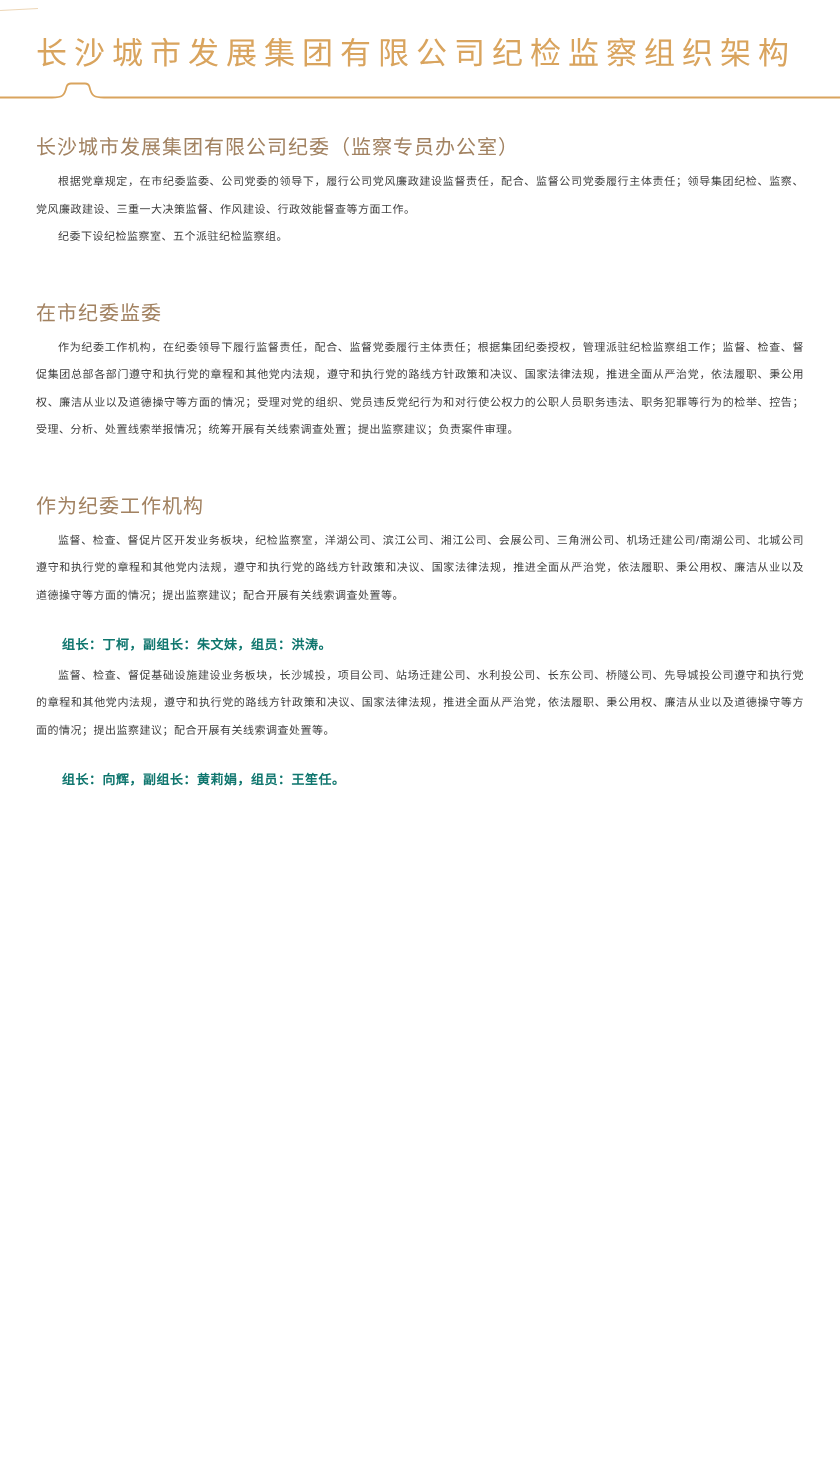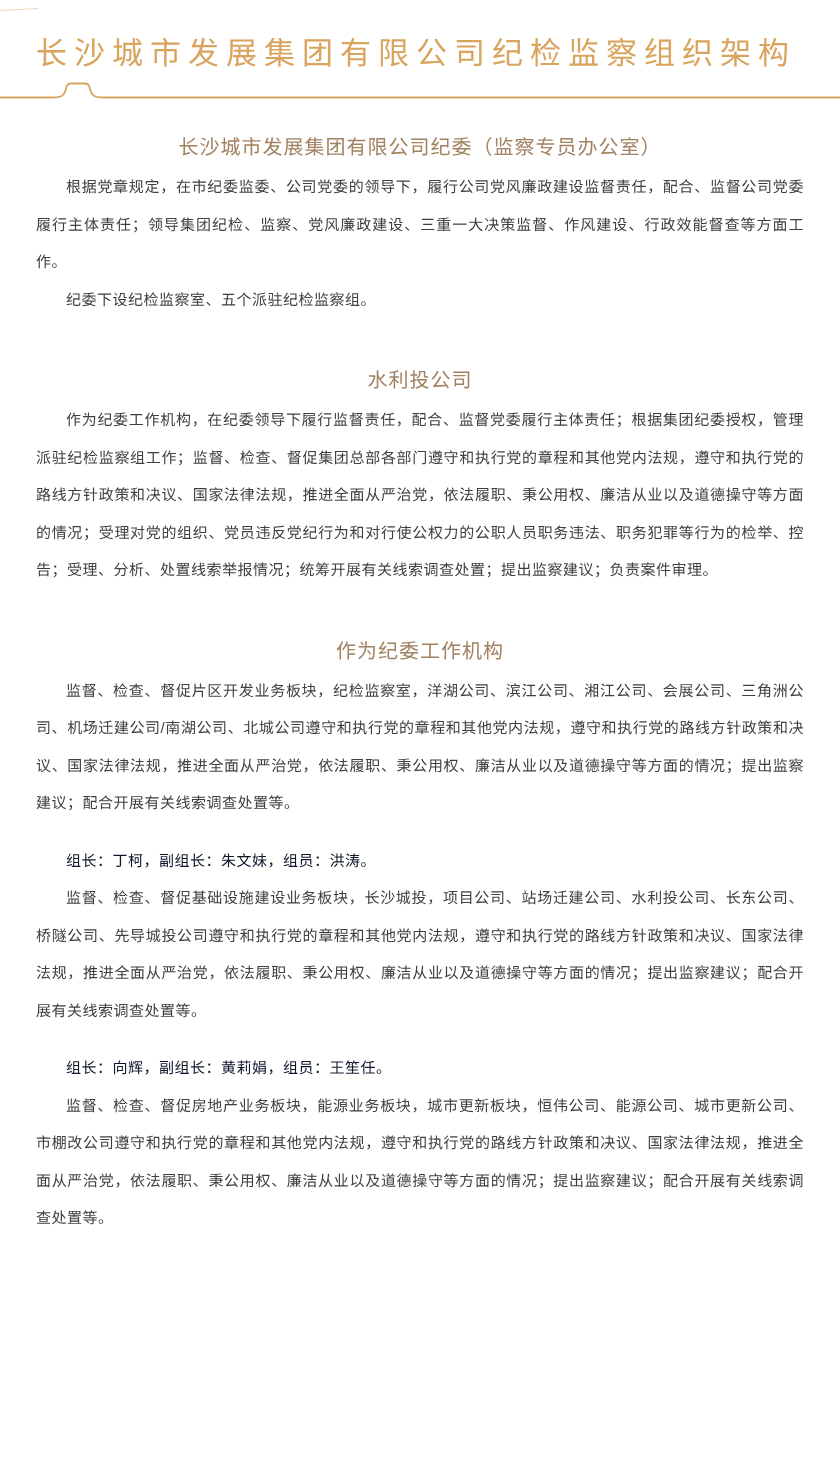--- a/index.html
+++ b/index.html
@@ -38,40 +38,40 @@
     z-index: 2;
     margin: 0 36px;
     padding-bottom: 40px;
   }
   .section-heading {
     margin: 46px 0 8px 0;
     font-weight: 400;
     font-size: 20px;
     letter-spacing: 1px;
     color: #a28261;
-    text-align: center;
   }
   .section:first-child .section-heading { margin-top: 30px; }
   .section-paragraph {
     margin: 0;
-    font-size: 15px;
+    font-size: 11px;
     line-height: 2.5;
     letter-spacing: 0.5px;
     color: #3f3f3f;
     text-align: justify;
     text-justify: inter-character;
     text-indent: 2em;
   }
   .section-leaders {
     margin: 20px 0 0 0;
-    font-size: 15px;
+    font-size: 13px;
     line-height: 2.5;
     letter-spacing: 0.5px;
-    color: #0f172a;
+    color: #0f766e;
     text-indent: 2em;
+    font-weight: bold;
   }
 </style>
 </head>
 <body>
 
 <div class="page">
 
   <div class="corner-line"></div>
 
   <header class="page-header">
@@ -81,30 +81,29 @@
     </svg>
   </header>
 
   <main class="content">
       <section class="section">
         <h2 class="section-heading">长沙城市发展集团有限公司纪委（监察专员办公室）</h2>
         <p class="section-paragraph">根据党章规定，在市纪委监委、公司党委的领导下，履行公司党风廉政建设监督责任，配合、监督公司党委履行主体责任；领导集团纪检、监察、党风廉政建设、三重一大决策监督、作风建设、行政效能督查等方面工作。</p>
         <p class="section-paragraph">纪委下设纪检监察室、五个派驻纪检监察组。</p>
       </section>
       <section class="section">
-        <h2 class="section-heading">水利投公司</h2>
+        <h2 class="section-heading">在市纪委监委</h2>
         <p class="section-paragraph">作为纪委工作机构，在纪委领导下履行监督责任，配合、监督党委履行主体责任；根据集团纪委授权，管理派驻纪检监察组工作；监督、检查、督促集团总部各部门遵守和执行党的章程和其他党内法规，遵守和执行党的路线方针政策和决议、国家法律法规，推进全面从严治党，依法履职、秉公用权、廉洁从业以及道德操守等方面的情况；受理对党的组织、党员违反党纪行为和对行使公权力的公职人员职务违法、职务犯罪等行为的检举、控告；受理、分析、处置线索举报情况；统筹开展有关线索调查处置；提出监察建议；负责案件审理。</p>
       </section>
       <section class="section">
         <h2 class="section-heading">作为纪委工作机构</h2>
         <p class="section-paragraph">监督、检查、督促片区开发业务板块，纪检监察室，洋湖公司、滨江公司、湘江公司、会展公司、三角洲公司、机场迁建公司/南湖公司、北城公司遵守和执行党的章程和其他党内法规，遵守和执行党的路线方针政策和决议、国家法律法规，推进全面从严治党，依法履职、秉公用权、廉洁从业以及道德操守等方面的情况；提出监察建议；配合开展有关线索调查处置等。</p>
         <p class="section-leaders">组长：丁柯，副组长：朱文妹，组员：洪涛。</p>
       </section>
       <section class="section">
         <p class="section-paragraph">监督、检查、督促基础设施建设业务板块，长沙城投，项目公司、站场迁建公司、水利投公司、长东公司、桥隧公司、先导城投公司遵守和执行党的章程和其他党内法规，遵守和执行党的路线方针政策和决议、国家法律法规，推进全面从严治党，依法履职、秉公用权、廉洁从业以及道德操守等方面的情况；提出监察建议；配合开展有关线索调查处置等。</p>
         <p class="section-leaders">组长：向辉，副组长：黄莉娟，组员：王笙任。</p>
       </section>
       <section class="section">
-        <p class="section-paragraph">监督、检查、督促房地产业务板块，能源业务板块，城市更新板块，恒伟公司、能源公司、城市更新公司、市棚改公司遵守和执行党的章程和其他党内法规，遵守和执行党的路线方针政策和决议、国家法律法规，推进全面从严治党，依法履职、秉公用权、廉洁从业以及道德操守等方面的情况；提出监察建议；配合开展有关线索调查处置等。</p>
       </section>
     </main>
 
 </div>
 
 </body></html>

